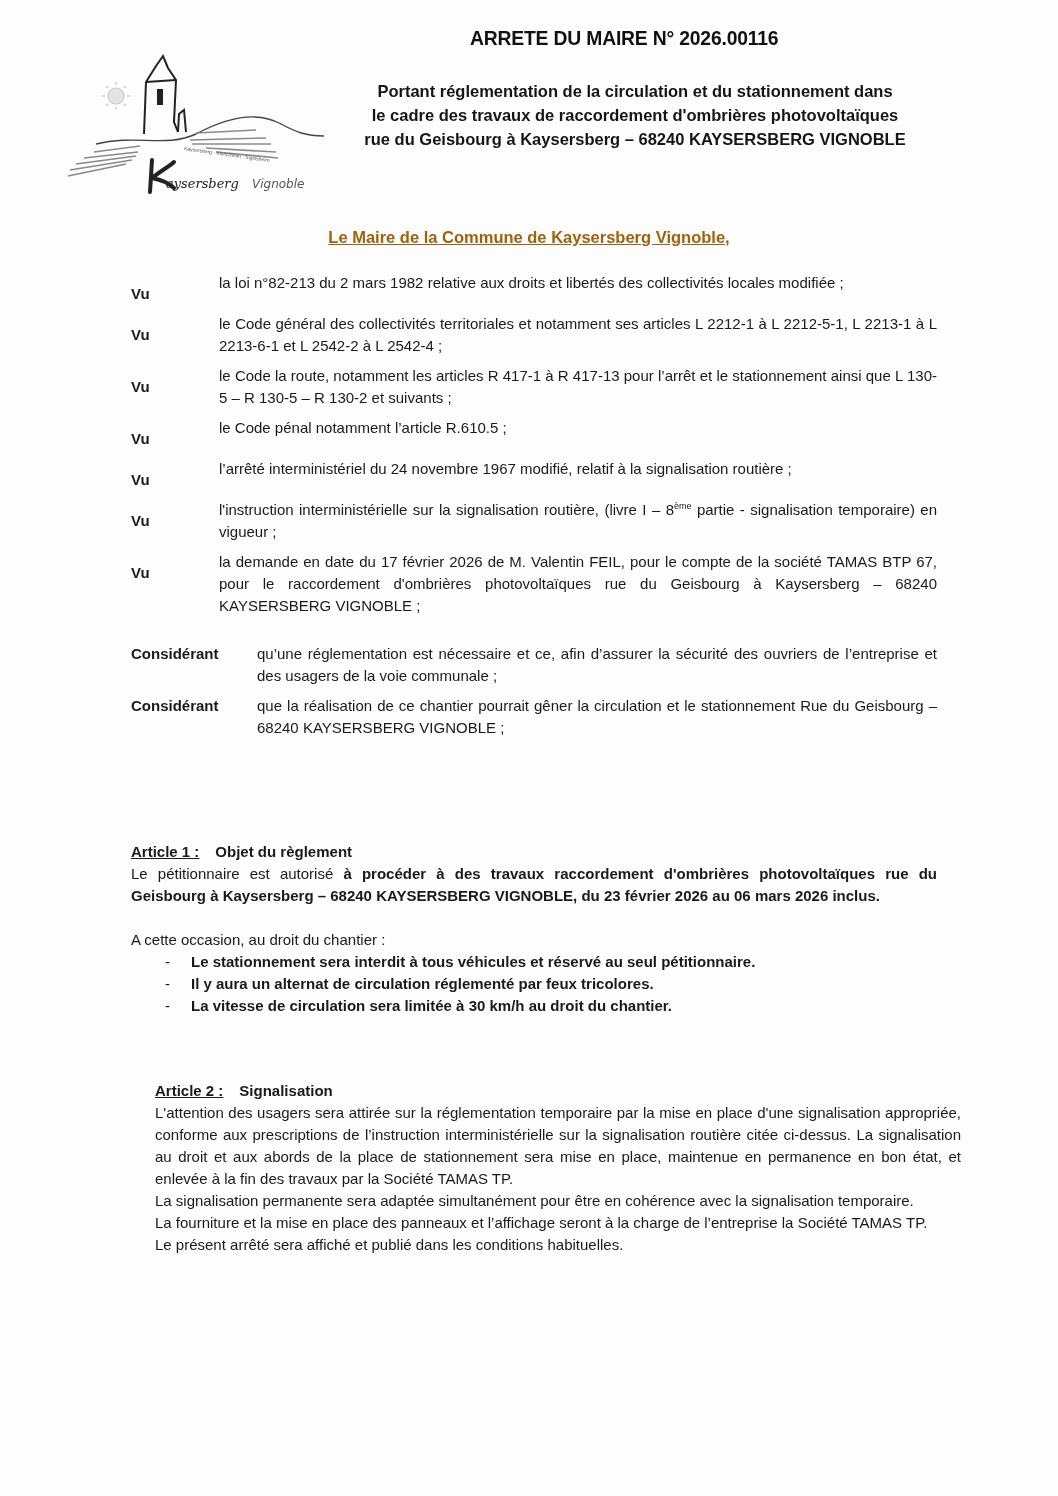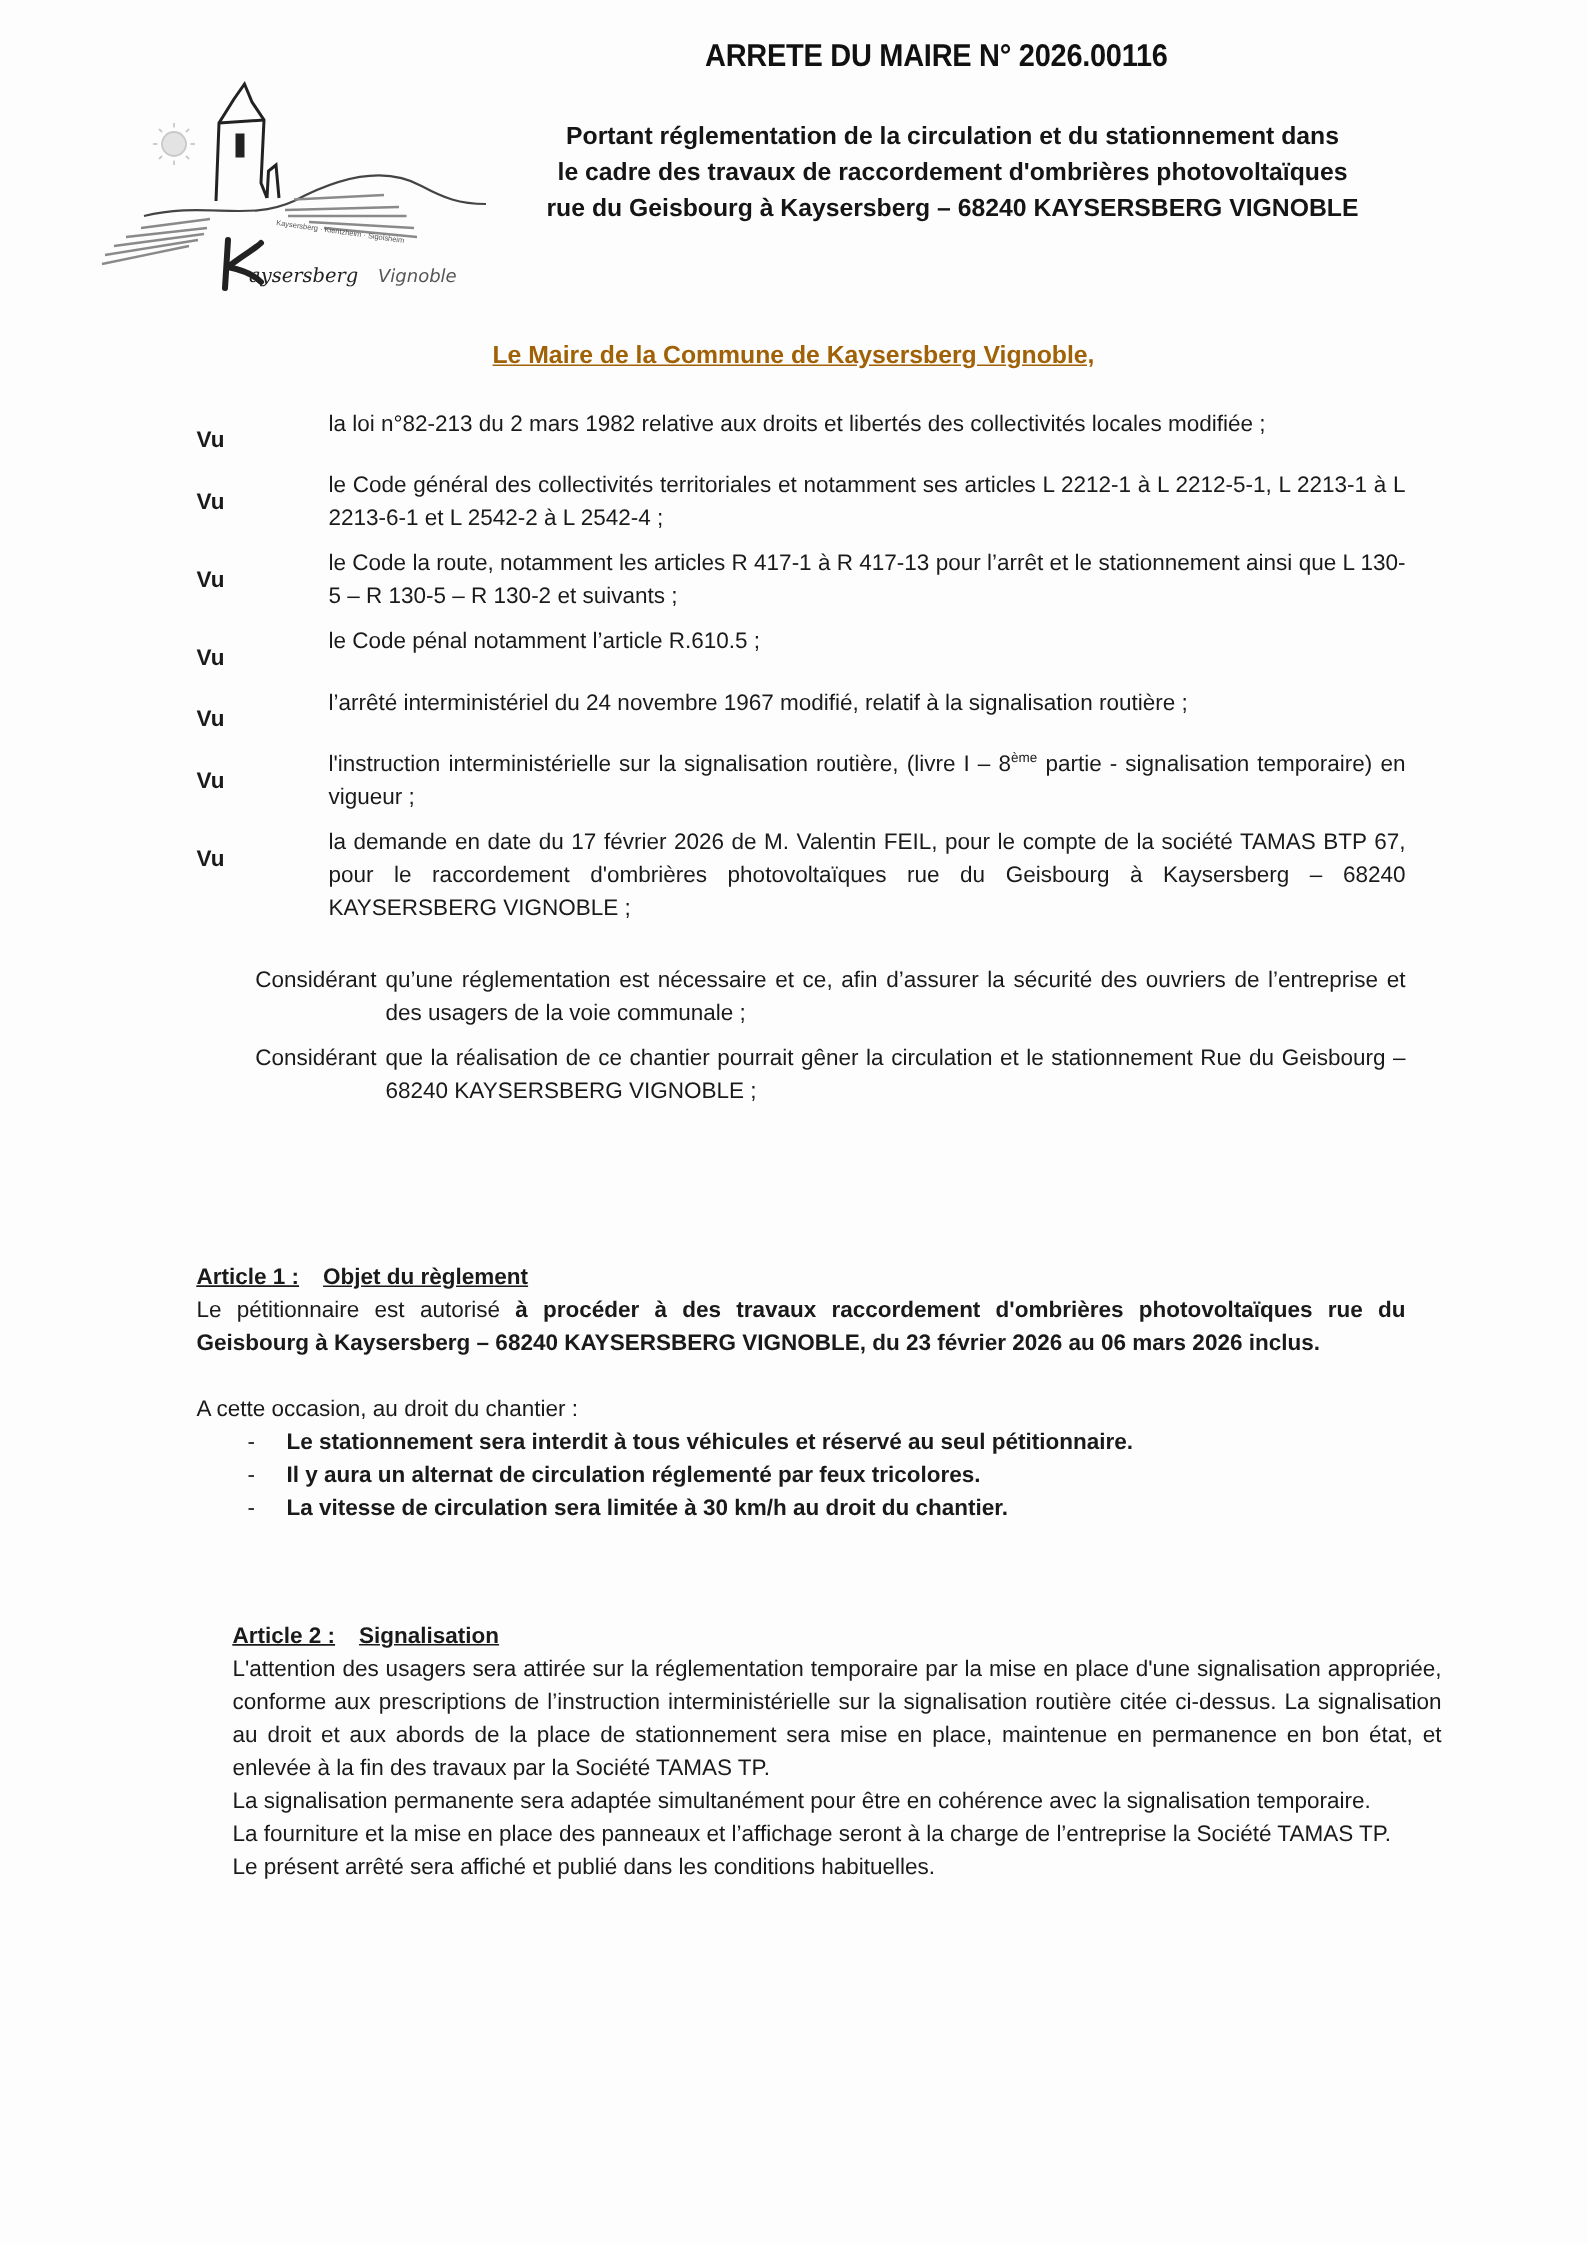--- a/index.html
+++ b/index.html
@@ -29,32 +29,32 @@
   }
 
   .vu-list { position: absolute; left: 131px; top: 272px; width: 806px; }
   .vu-row { display: flex; margin-bottom: 8px; }
   .vu-label { width: 64px; flex: none; font-weight: bold; font-size: 15px; line-height: 22px; margin-top: 11px; }
   .vu-text { flex: 1; font-size: 15px; line-height: 22px; text-align: justify; margin-left: 24px; }
   .vu-text sup { font-size: 9px; line-height: 0; }
 
   .cons-list { position: absolute; left: 131px; top: 643px; width: 806px; }
   .cons-row { display: flex; margin-bottom: 8px; }
-  .cons-label { width: 120px; flex: none; font-weight: normal; font-size: 15px; line-height: 22px; text-align: right; }
+  .cons-label { width: 120px; flex: none; font-weight: bold; font-size: 15px; line-height: 22px; }
   .cons-text { flex: 1; font-size: 15px; line-height: 22px; text-align: justify; padding-left: 6px; }
 
   .arrete {
     position: absolute; left: 0; width: 1058px; top: 784px; text-align: center;
     font-size: 19px; font-weight: bold; text-decoration: underline;
   }
 
   .article { position: absolute; left: 131px; width: 806px; font-size: 15px; line-height: 22px; }
   .art1 { top: 841px; }
   .art2 { top: 1080px; margin-left: 24px; }
-  .art-head { font-weight: bold; text-decoration: underline; }
+  .art-head { font-weight: bold; }
   .art-head .num { text-decoration: underline; margin-right: 16px; }
   .art-body { text-align: justify; }
   .bold { font-weight: bold; }
   .gap { height: 22px; }
   .bullets { margin: 0; padding: 0; list-style: none; }
   .bullets li { display: flex; font-weight: bold; }
   .bullets .dash { width: 60px; flex: none; text-align: left; padding-left: 34px; box-sizing: border-box; font-weight: normal; }
 </style>
 </head>
 <body>

